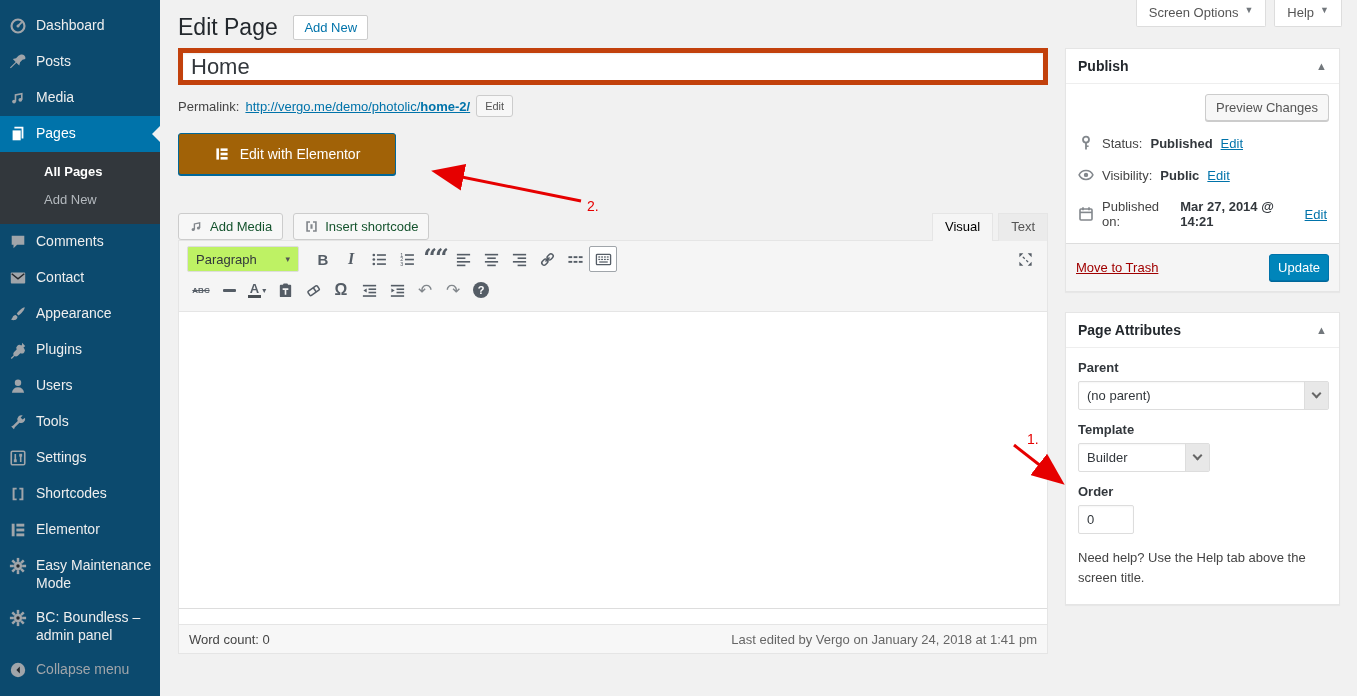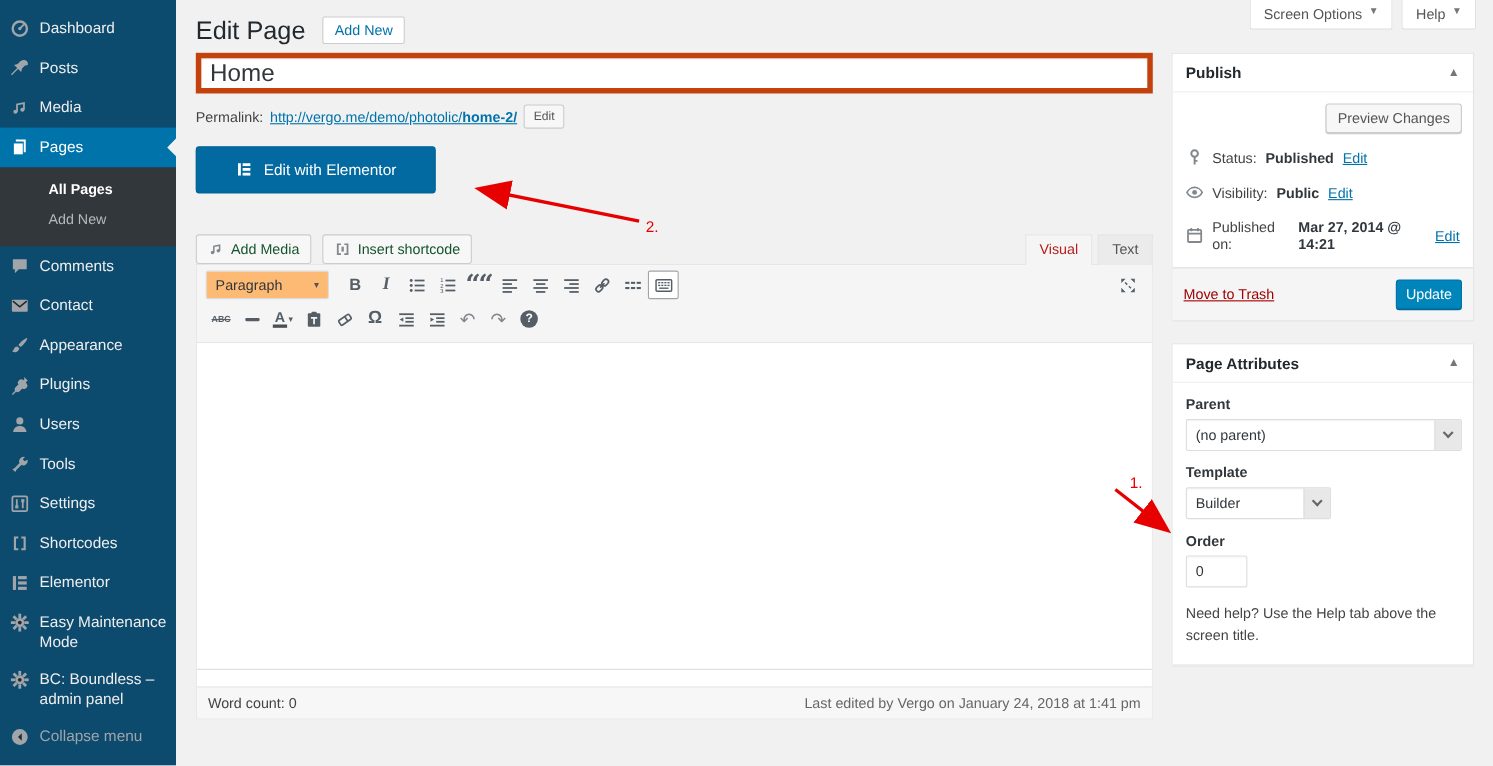--- a/index.html
+++ b/index.html
@@ -70,45 +70,45 @@
   }
   .permalink-row { margin-top:10px; display:flex; align-items:center; gap:6px; font-size:13px; color:#444; }
   .permalink-row .plink { color:#0073aa; text-decoration:underline; cursor:pointer; }
   .permalink-row .plink b { font-weight:bold; }
   .btn-small {
     background:#f7f7f7; border:1px solid #ccc; border-radius:3px; color:#555;
     font-size:11px; line-height:20px; padding:0 8px; cursor:pointer;
   }
   .elementor-btn {
     margin-top:16px; height:42px; width:218px;
-    background:#0369a1; border:1px solid #006799; border-radius:3px; color:#fff;
+    background:#a16207; border:1px solid #006799; border-radius:3px; color:#fff;
     font-size:14px; display:flex; align-items:center; justify-content:center; gap:10px; cursor:pointer;
     box-shadow: 0 1px 0 #006799;
   }
   .elementor-btn svg { width:16px; height:16px; }
 
   .editor-tools { margin-top:37px; display:flex; align-items:flex-end; }
   .media-btn {
     background:#f7f7f7; border:1px solid #ccc; border-radius:3px; color:#14532d;
     font-size:13px; padding:5px 10px; display:flex; align-items:center; gap:6px; cursor:pointer; margin-right:10px;
   }
   .media-btn svg { width:15px; height:15px; color:#82878c; }
   .editor-tabs { margin-left:auto; display:flex; }
   .ed-tab {
     border:1px solid #e5e5e5; border-bottom:none; padding:5px 12px 7px; font-size:13px; color:#555;
     background:#ebebeb; cursor:pointer; margin-left:5px; position:relative; top:1px;
   }
-  .ed-tab.active { background:#f5f5f5; border-color:#e5e5e5; color:#b91c1c; }
+  .ed-tab.active { background:#f5f5f5; border-color:#e5e5e5; color:#000000; }
 
   .editor-container { margin-top:0; border:1px solid #e5e5e5; background:#fff; height:414px; display:flex; flex-direction:column; }
   .mce-toolbar { background:#f5f5f5; border-bottom:1px solid #e5e5e5; padding:3px 8px 6px; }
   .mce-row { display:flex; align-items:center; height:30px; }
   .mce-row + .mce-row { margin-top:1px; }
   .mce-listbox {
-    width:112px; height:26px; background:#fdba74; border:1px solid #ddd; border-radius:2px;
+    width:112px; height:26px; background:#bef264; border:1px solid #ddd; border-radius:2px;
     display:flex; align-items:center; justify-content:space-between; padding:0 8px; color:#32373c; cursor:pointer; margin-right:10px;
   }
   .mce-listbox .caret { font-size:9px; color:#555; }
   .tb {
     width:28px; height:26px; border:1px solid transparent; background:transparent; border-radius:2px;
     display:flex; align-items:center; justify-content:center; color:#555d66; cursor:pointer;
     font-family:"Liberation Sans", sans-serif;
   }
   .tb svg { width:17px; height:17px; }
   .tb.pressed { border-color:#a0a5aa; background:#fff; }

